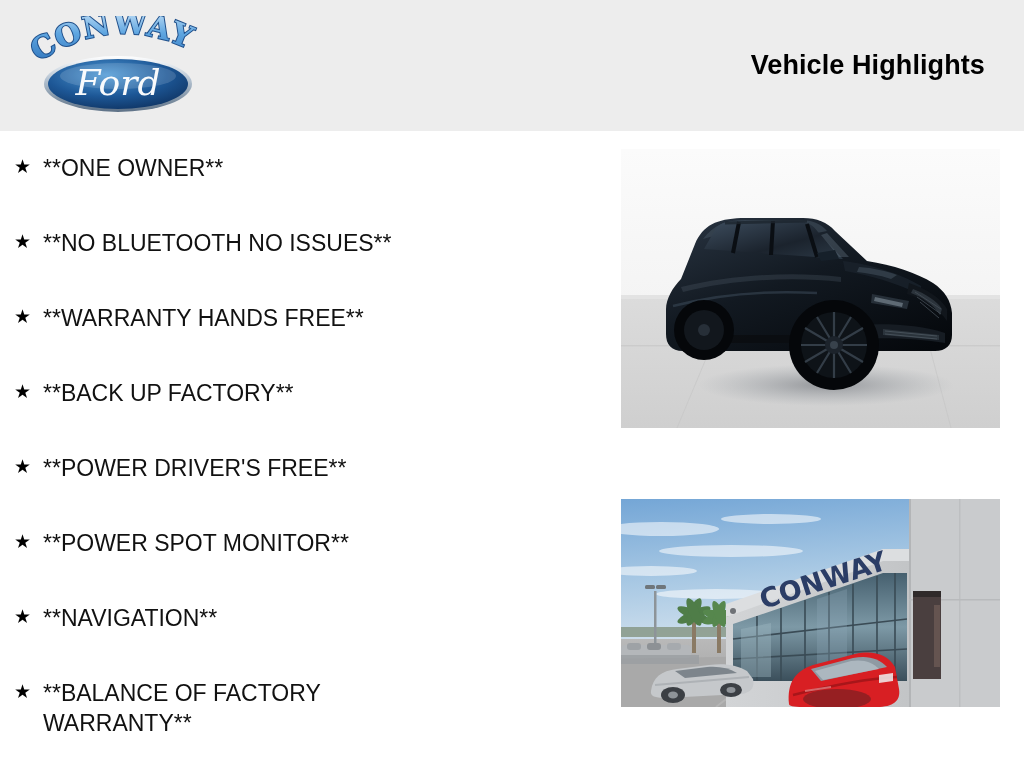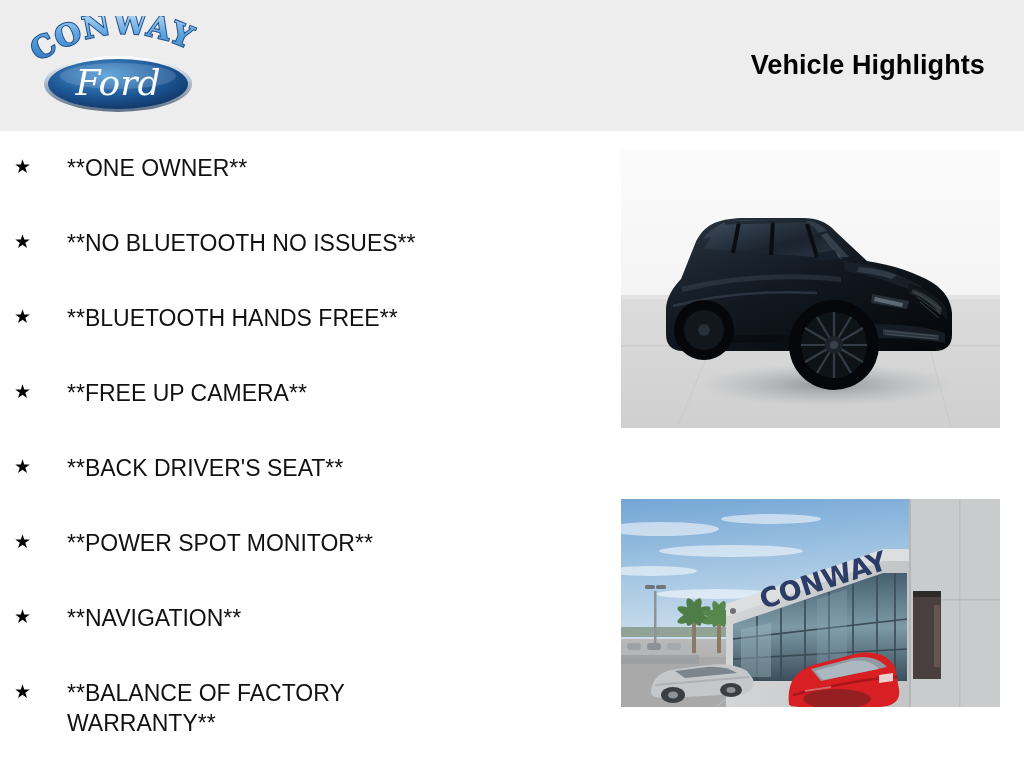--- a/index.html
+++ b/index.html
@@ -69,21 +69,20 @@
     color: #000000;
     font-family: "DejaVu Sans", sans-serif;
   }
   .hl-text {
     flex: 1 1 auto;
     font-size: 23px;
     line-height: 30px;
     color: #111111;
     font-family: "Liberation Sans", sans-serif;
     white-space: pre-wrap;
-    margin-left: 24px;
   }
 
   
   .photo {
     position: absolute;
     overflow: hidden;
   }
   .photo-vehicle {
     left: 621px;
     top: 149px;
@@ -154,31 +153,31 @@
     <span class="hl-text">**ONE OWNER**</span>
   </div>
 
   <div class="hl-item" style="top:97px">
     <span class="hl-bullet">★</span>
     <span class="hl-text">**NO BLUETOOTH NO ISSUES**</span>
   </div>
 
   <div class="hl-item" style="top:172px">
     <span class="hl-bullet">★</span>
-    <span class="hl-text">**BLUETOOTH HANDS FREE**</span>
+    <span class="hl-text">**WARRANTY HANDS FREE**</span>
   </div>
 
   <div class="hl-item" style="top:247px">
     <span class="hl-bullet">★</span>
-    <span class="hl-text">**FREE UP CAMERA**</span>
+    <span class="hl-text">**BACK UP FACTORY**</span>
   </div>
 
   <div class="hl-item" style="top:322px">
     <span class="hl-bullet">★</span>
-    <span class="hl-text">**BACK DRIVER'S SEAT**</span>
+    <span class="hl-text">**POWER DRIVER'S FREE**</span>
   </div>
 
   <div class="hl-item" style="top:397px">
     <span class="hl-bullet">★</span>
     <span class="hl-text">**POWER SPOT MONITOR**</span>
   </div>
 
   <div class="hl-item" style="top:472px">
     <span class="hl-bullet">★</span>
     <span class="hl-text">**NAVIGATION**</span>

